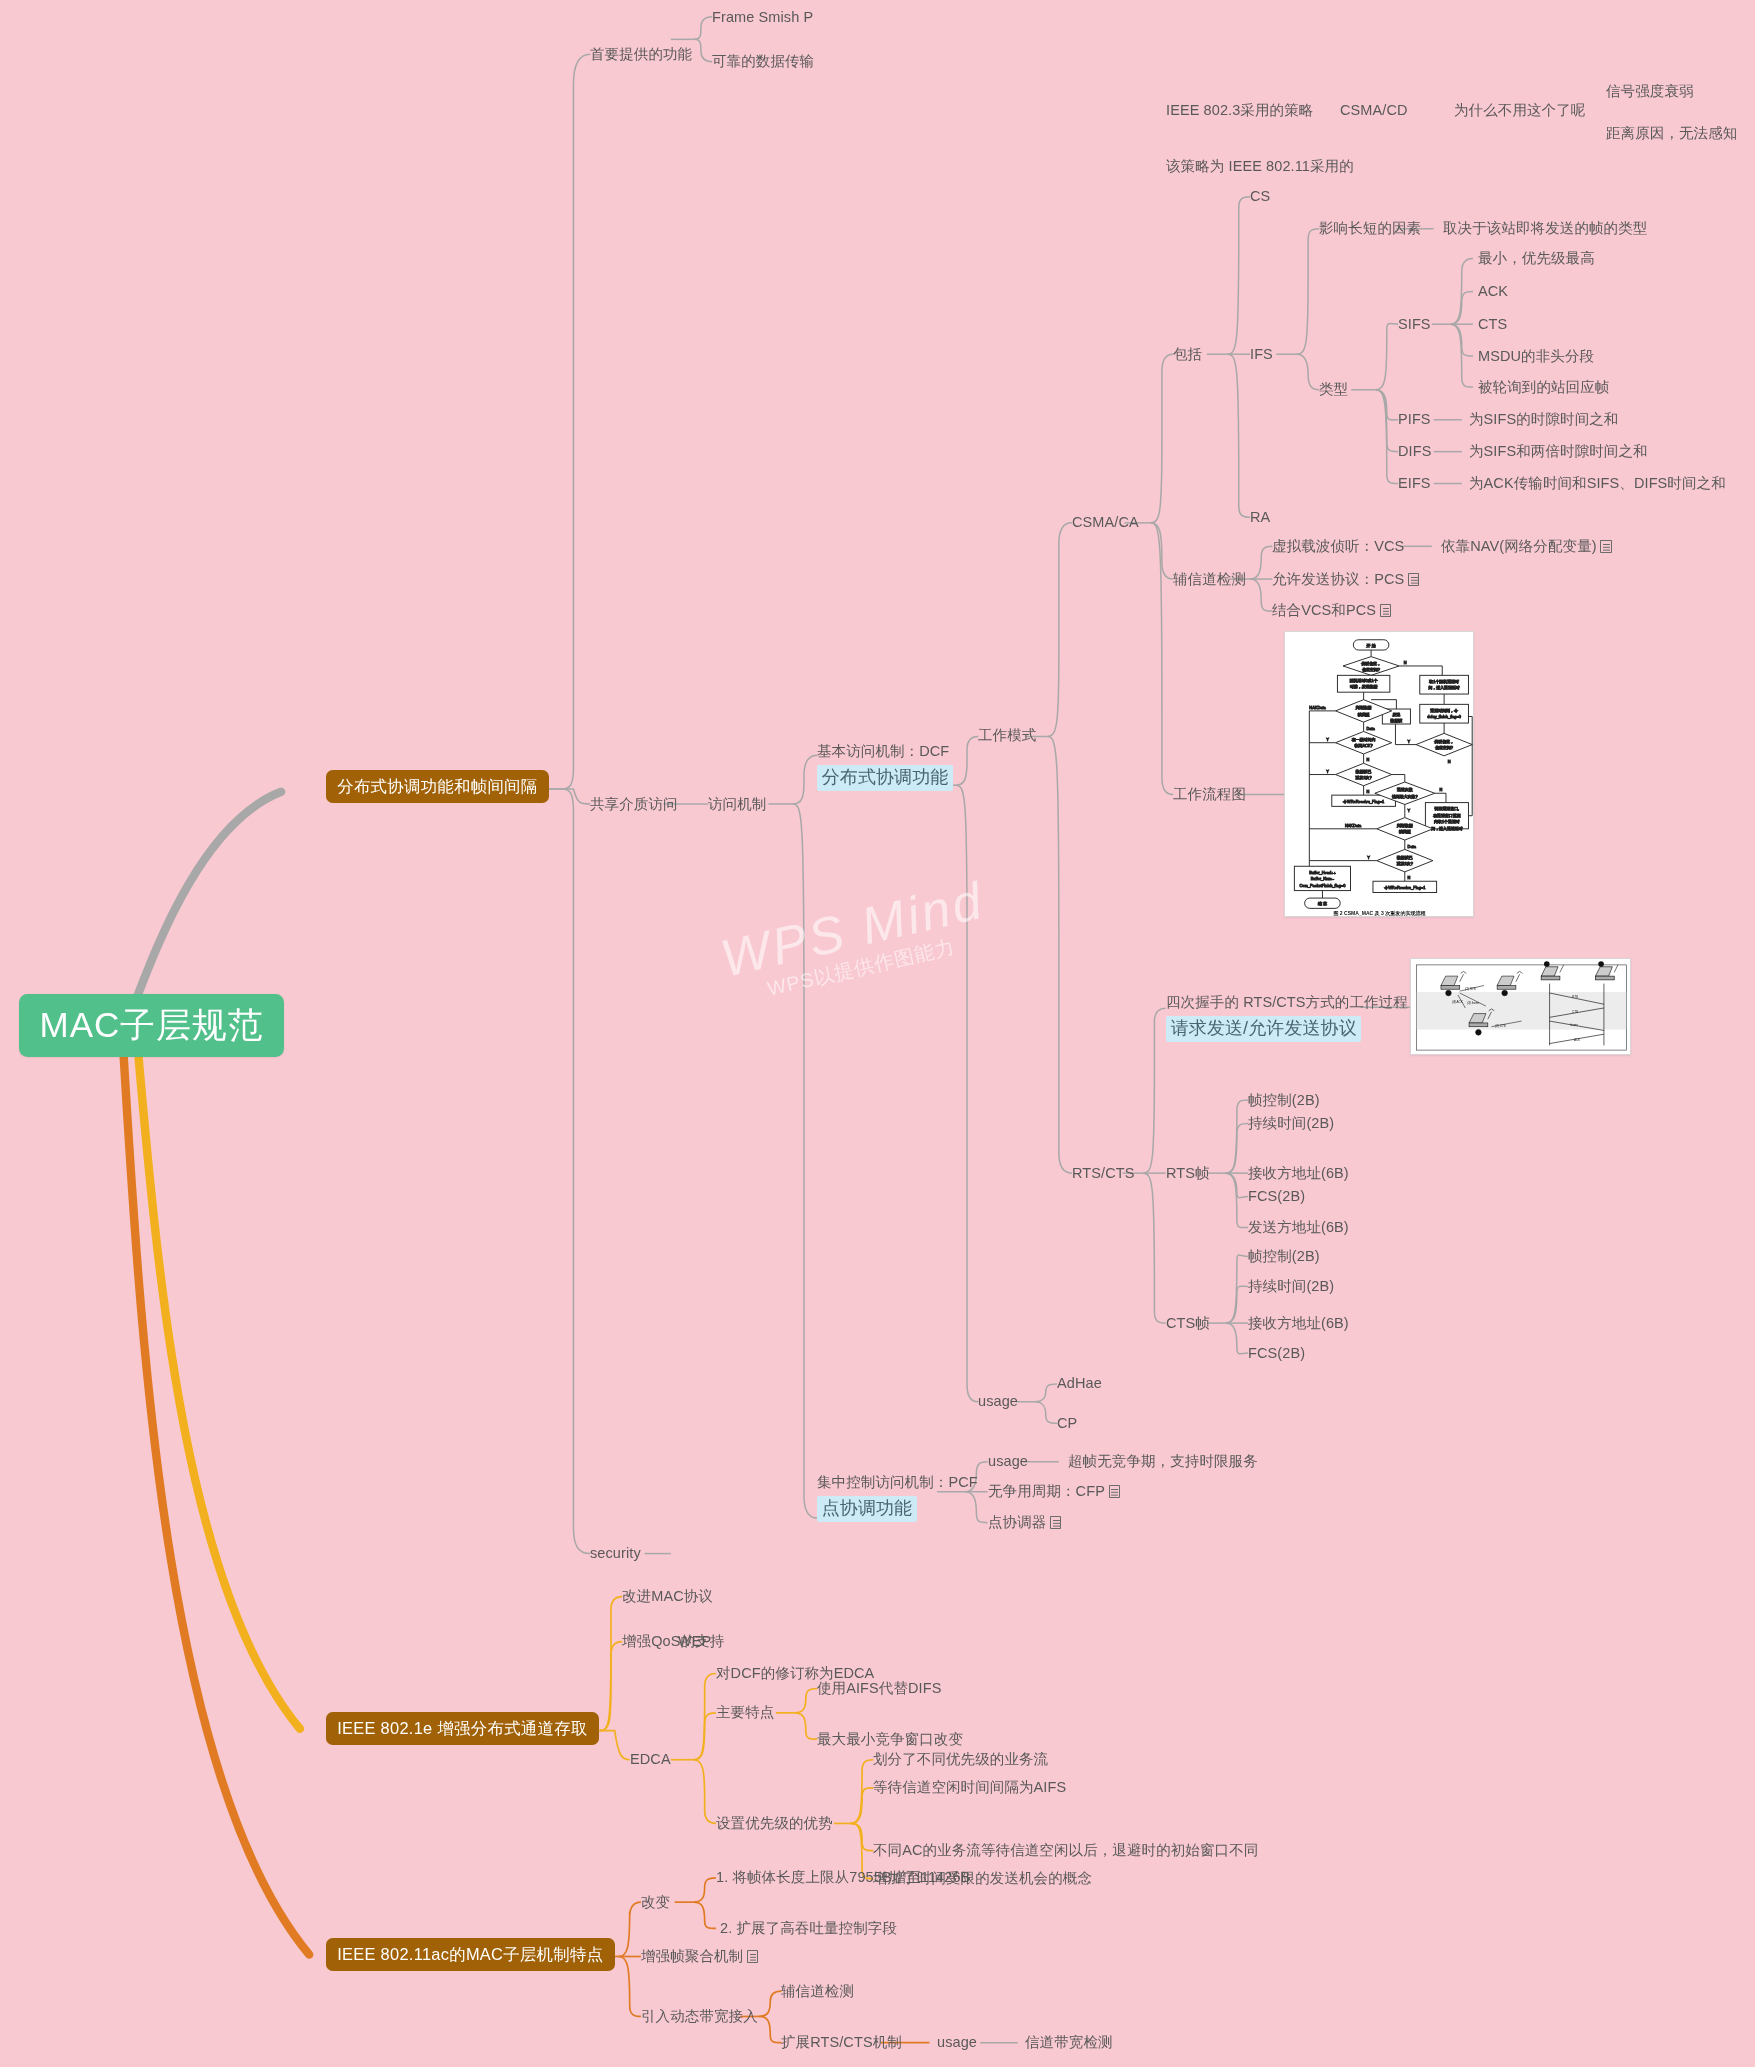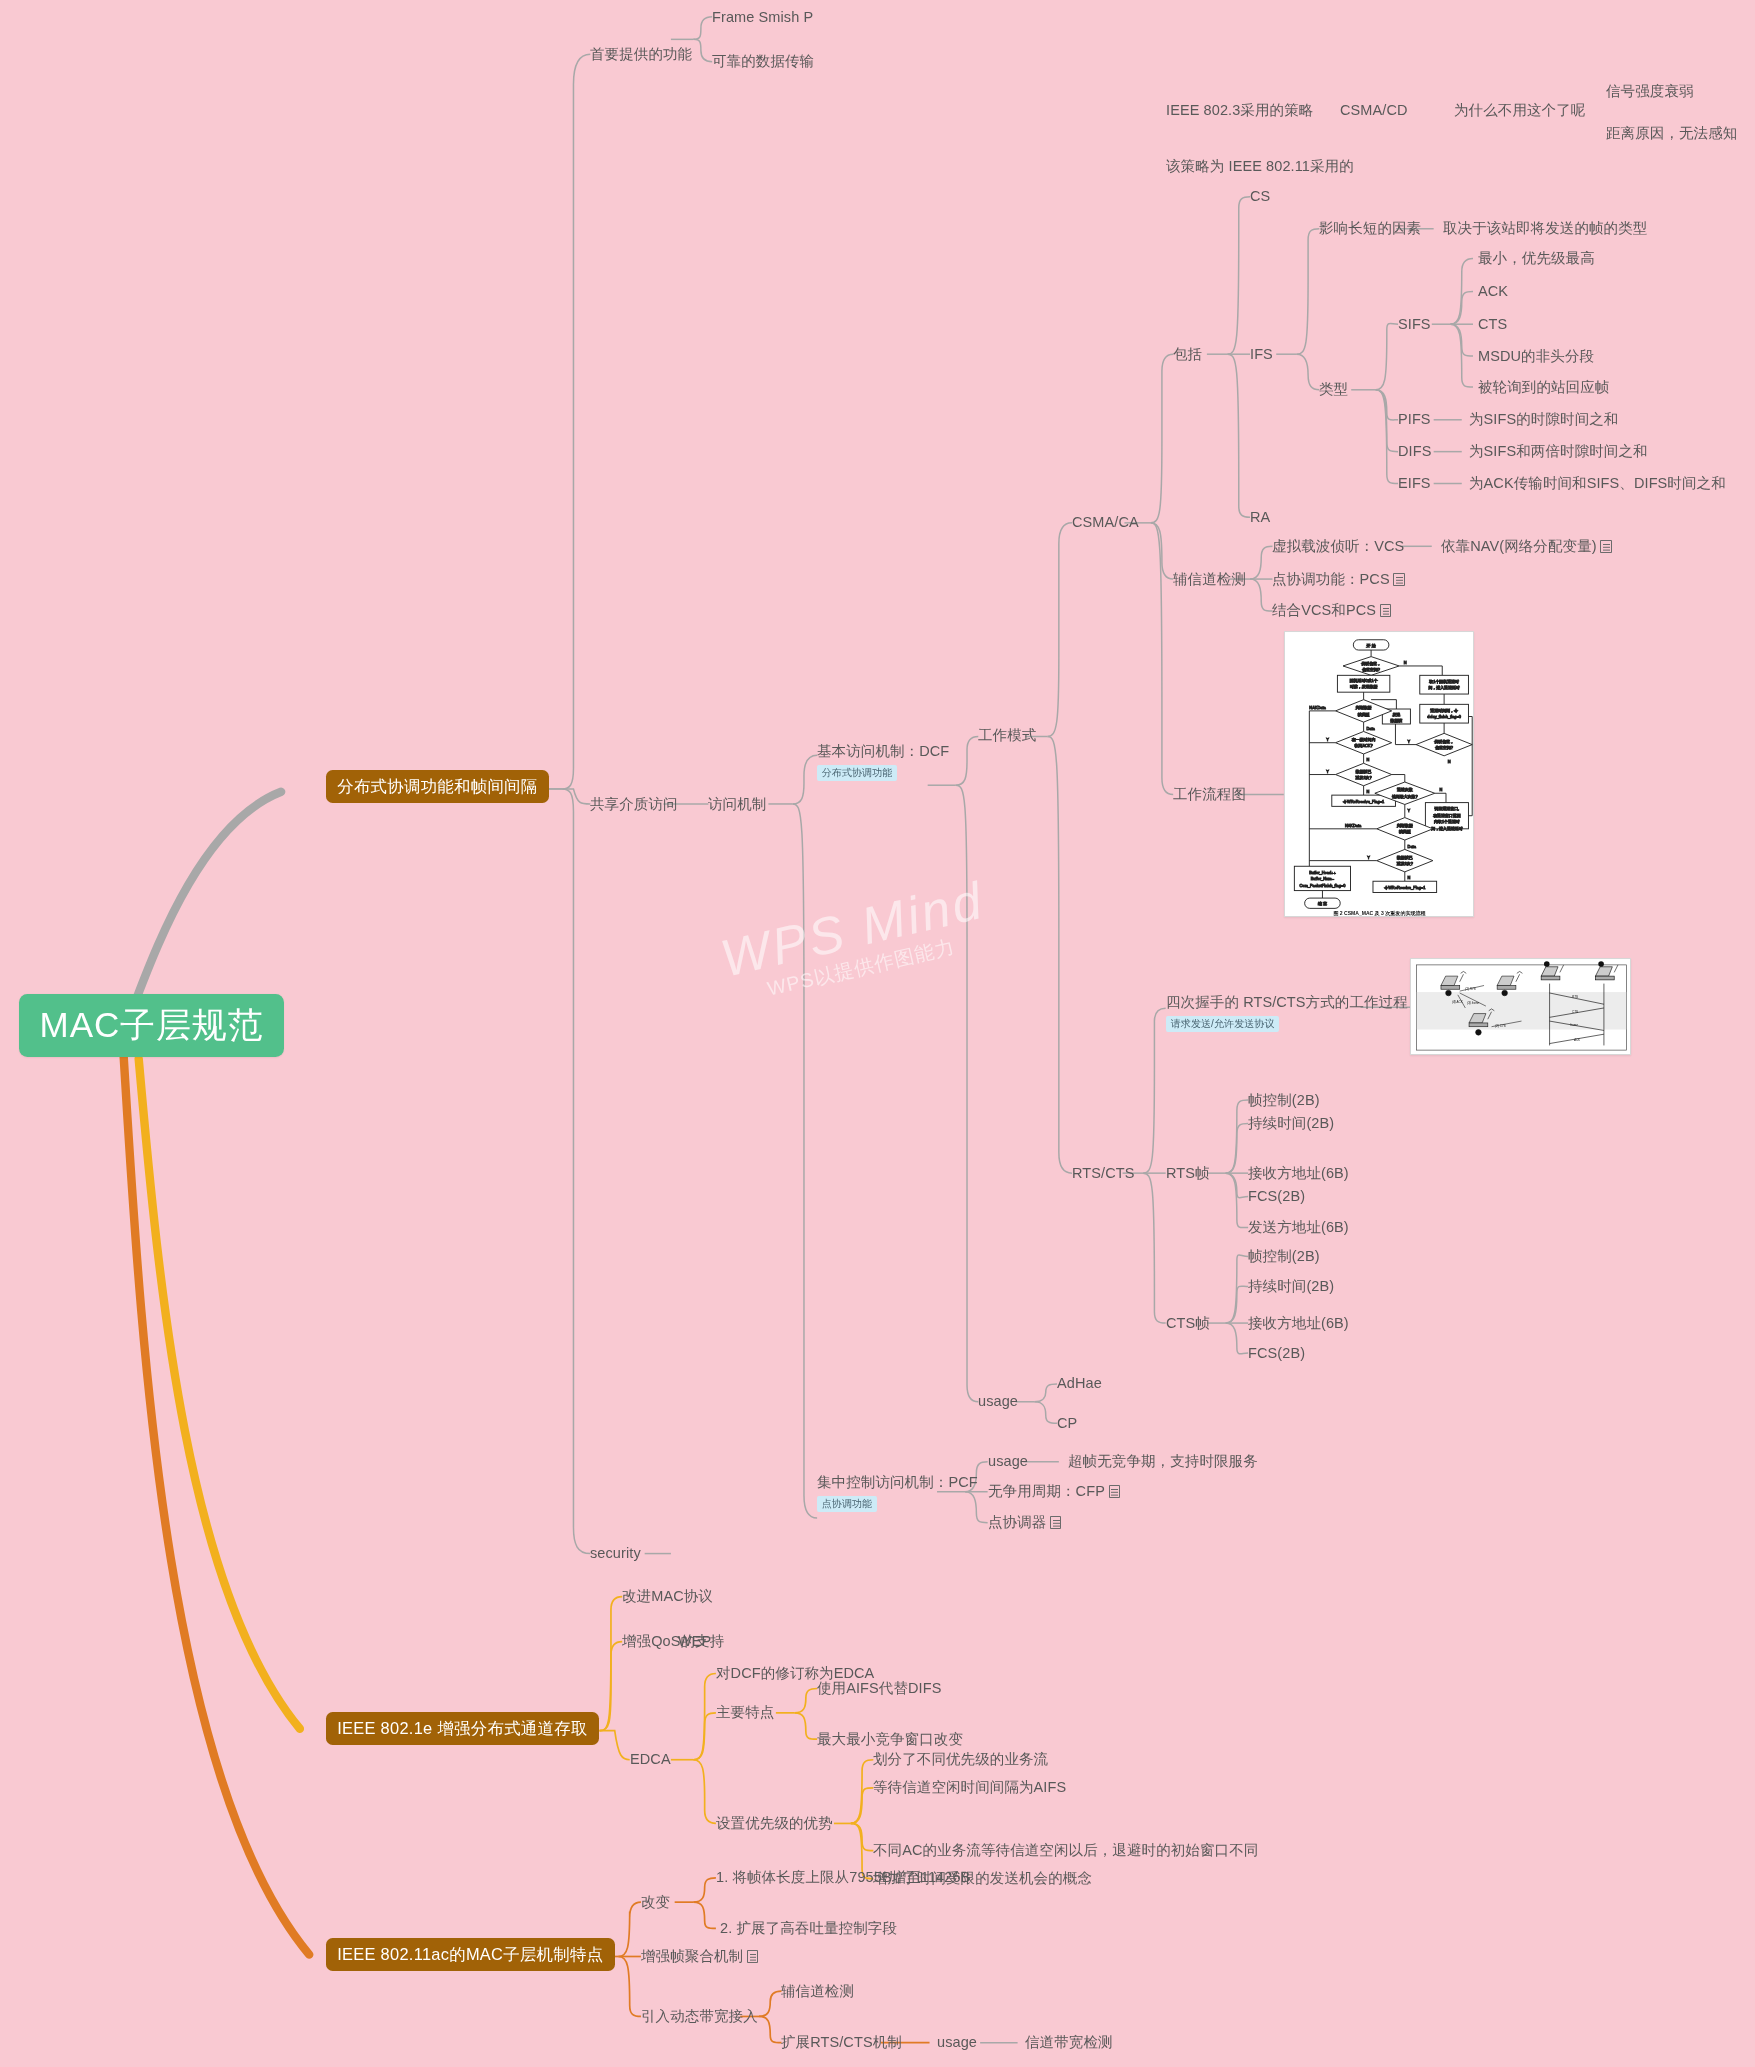--- a/index.html
+++ b/index.html
@@ -48,21 +48,21 @@
     font-size: 16.4px;
     padding: 6.6px 11.2px 7.5px 11.2px;
     line-height: 1.15;
     letter-spacing: 0.3px;
     white-space: nowrap;
   }
   .tag {
     display: inline-block;
     background: #cdebf7;
     color: #4a6572;
-    font-size: 10px;
+    font-size: 18px;
     padding: 0.9px 4.7px 1.9px 4.7px;
     border-radius: 1.9px;
     margin-top: 3.7px;
     line-height: 1.3;
   }
   .note-icon {
     display: inline-block;
     width: 11.2px; height: 13px;
     border: 0.9px solid #6b6b6b;
     border-radius: 0.9px;
@@ -322,21 +322,21 @@
   <div class="node" style="left:1469px; top:442px;"><span>为SIFS和两倍时隙时间之和</span></div>
   <div class="node" style="left:1398px; top:474px;"><span>EIFS</span></div>
   <div class="node" style="left:1469px; top:474px;"><span>为ACK传输时间和SIFS、DIFS时间之和</span></div>
 
   <div class="node" style="left:1173px; top:570px;"><span>辅信道检测</span></div>
   <div class="node" style="left:1272px; top:537px;"><span>虚拟载波侦听：VCS</span></div>
   <div class="node" style="left:1441px; top:537px;">
     <span>依靠NAV(网络分配变量)</span><span class="note-icon"></span>
   </div>
   <div class="node" style="left:1272px; top:570px;">
-    <span>点协调功能：PCS</span><span class="note-icon"></span>
+    <span>允许发送协议：PCS</span><span class="note-icon"></span>
   </div>
   <div class="node" style="left:1272px; top:601px;">
     <span>结合VCS和PCS</span><span class="note-icon"></span>
   </div>
 
   <div class="node" style="left:1173px; top:785px;"><span>工作流程图</span></div>
 
   <div class="imgbox" style="left:1284px; top:631px; width:190px; height:286px;">
     <svg viewBox="0 0 203 305" width="190" height="286">
       <rect x="0" y="0" width="203" height="305" fill="#fff"></rect>

